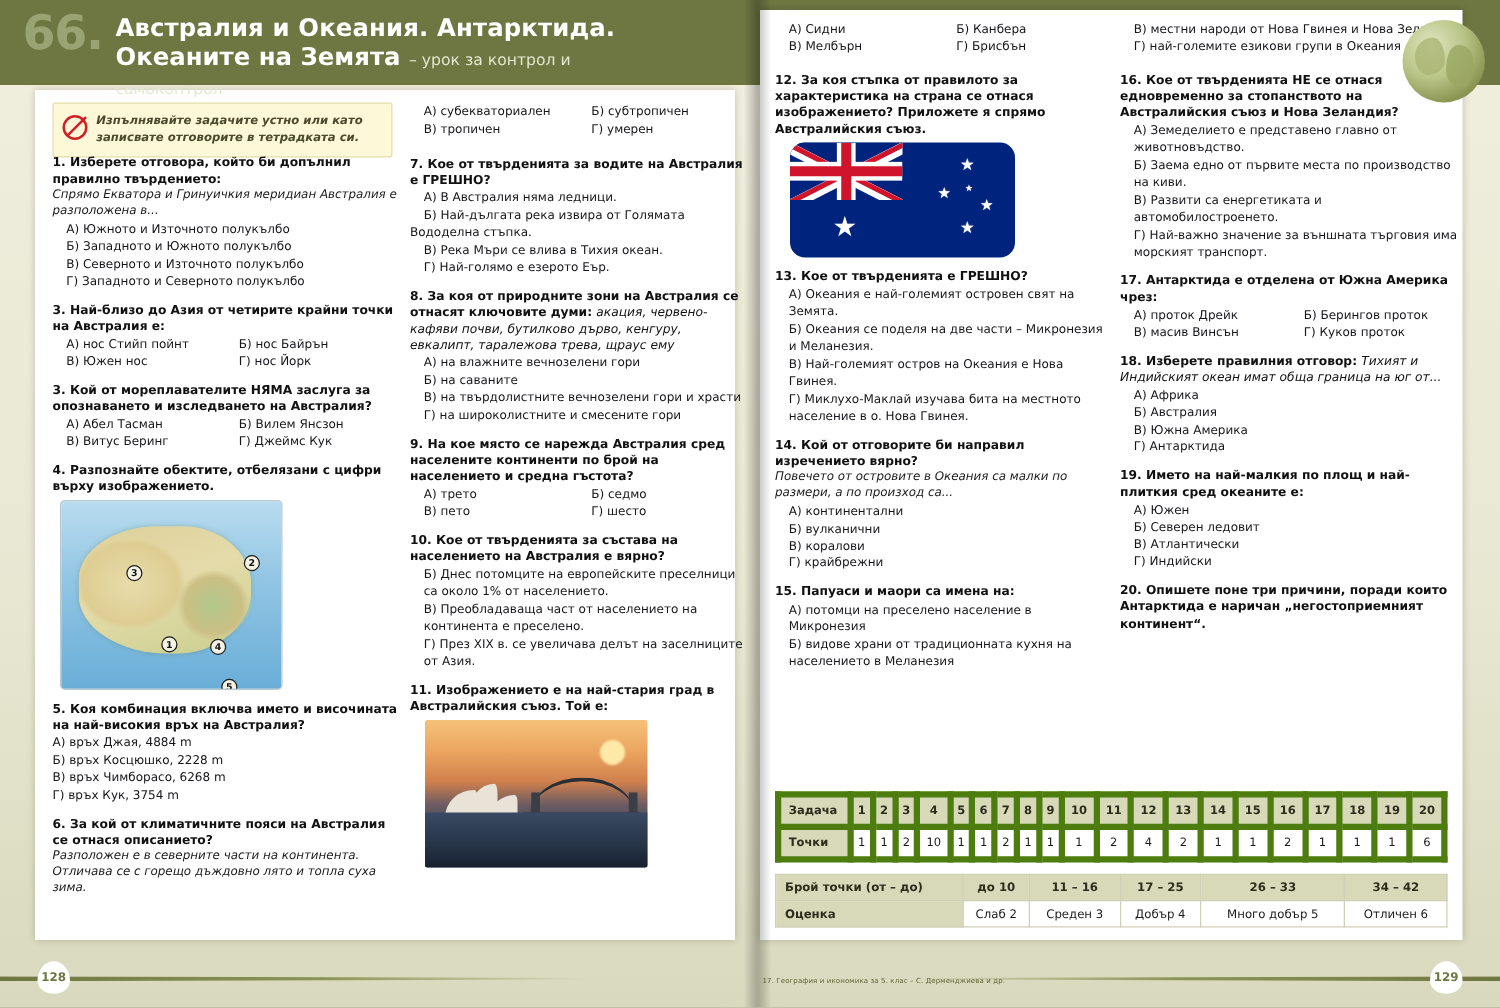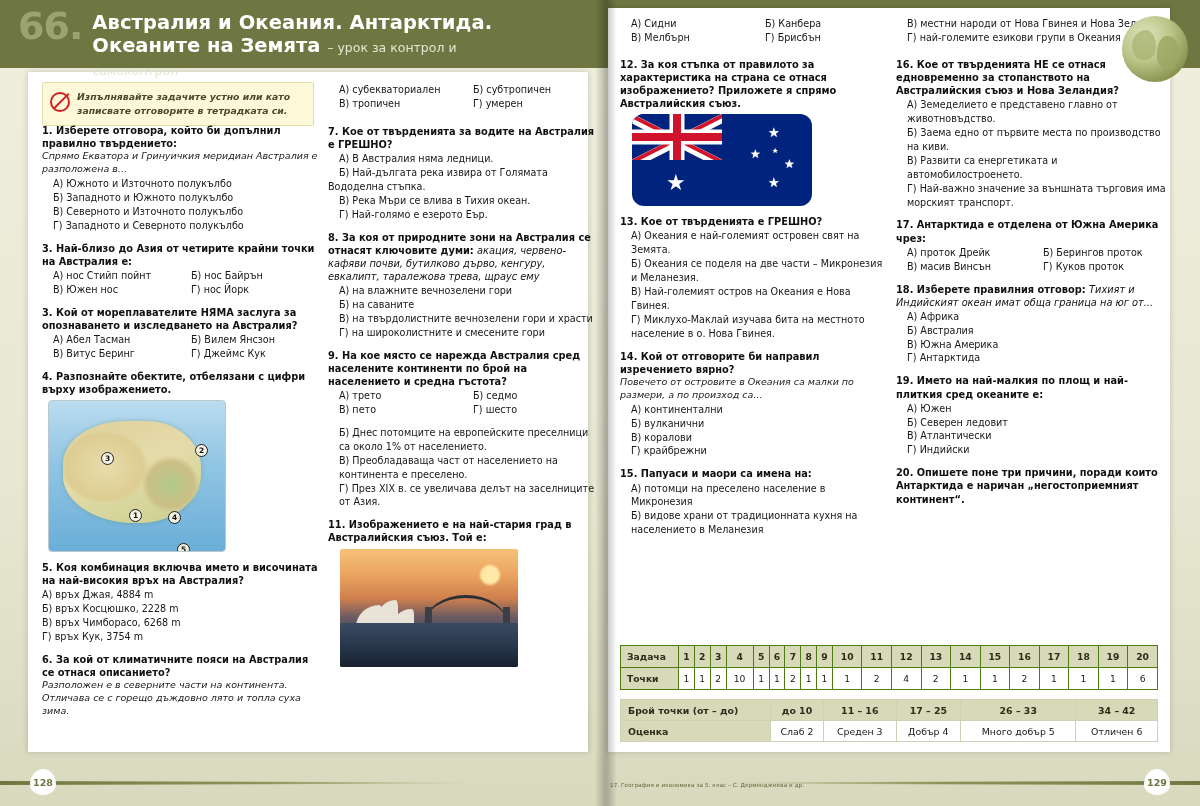--- a/index.html
+++ b/index.html
@@ -291,21 +291,21 @@
   .photo-sydney .pylon { position:absolute; bottom:40px; width:7px; height:20px; background:#3a3f47; }
 
   
   .tables {
     position: absolute;
     left: 12px; right: 12px;
     bottom: 10px;
   }
   table { border-collapse: collapse; width: 100%; }
   .tbl-points td, .tbl-points th {
-    border: 1px solid #4d7c0f;
+    border: 5px solid #4d7c0f;
     text-align: center;
     font-size: 9.2px;
     padding: 5px 0;
     background: #ffffff;
     color: #1a1a1a;
   }
   .tbl-points thead th {
     background: #d7d9b8;
     font-weight: 700;
     color: #2d2d1c;
@@ -458,20 +458,21 @@
           <div class="q-stem">9. На кое място се нарежда Австралия сред населените континенти по брой на населението и средна гъстота?</div>
           <div class="opts opts-2col">
             <div class="opt">А) трето</div>
             <div class="opt">Б) седмо</div>
             <div class="opt">В) пето</div>
             <div class="opt">Г) шесто</div>
           </div>
         </div>
 
         <div class="q">
+          <div class="q-stem">10. Кое от твърденията за състава на населението на Австралия е вярно?</div>
           <div class="opts">
             <div class="opt">Б) Днес потомците на европейските преселници са около 1% от населението.</div>
             <div class="opt">В) Преобладаваща част от населението на континента е преселено.</div>
             <div class="opt">Г) През XIX в. се увеличава делът на заселниците от Азия.</div>
           </div>
         </div>
 
         <div class="q">
           <div class="q-stem">11. Изображението е на най-стария град в Австралийския съюз. Той е:</div>
           <div class="fig">

